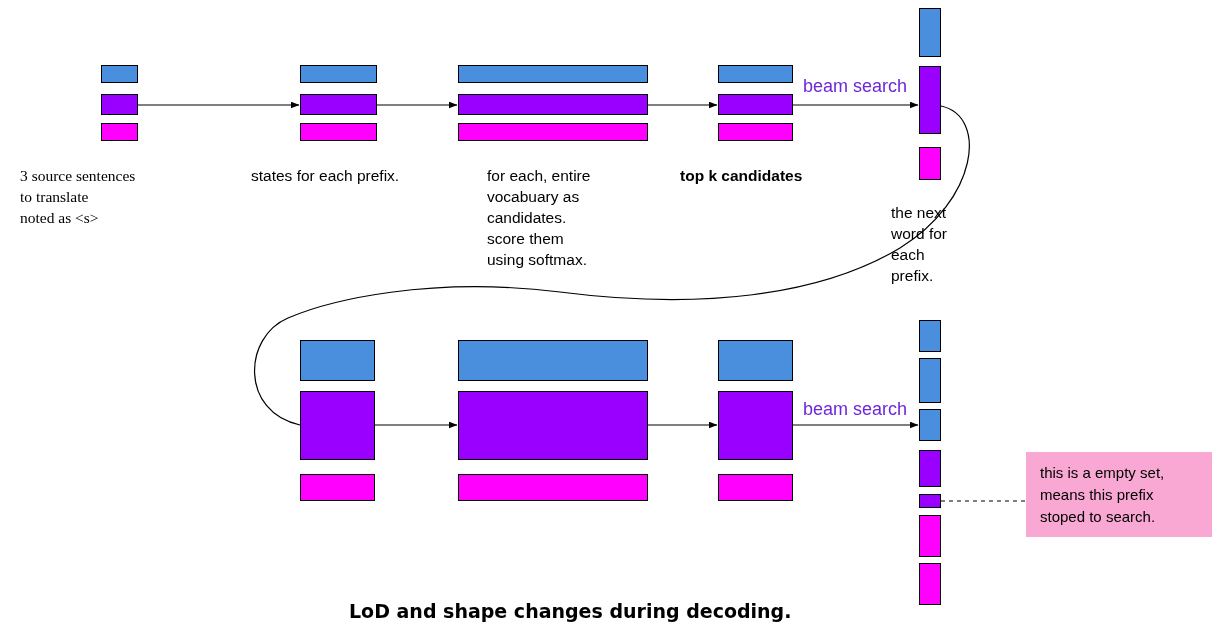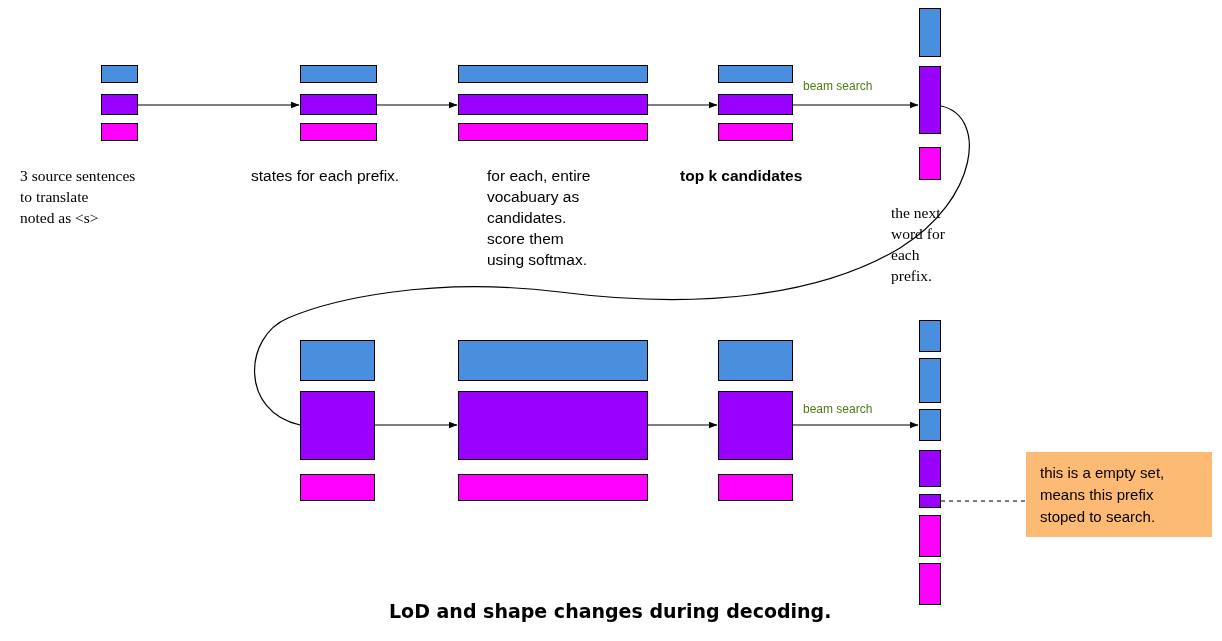--- a/index.html
+++ b/index.html
@@ -26,44 +26,43 @@
     position: absolute;
     font-family: "Liberation Sans", sans-serif;
     font-size: 15.5px;
     line-height: 21px;
     color: #000000;
     white-space: pre-line;
   }
   .label-sm {
     position: absolute;
     font-family: "Liberation Sans", sans-serif;
-    font-size: 12px;
+    font-size: 18px;
     line-height: 21px;
-    color: #4d7c0f;
+    color: #6d28d9;
     white-space: nowrap;
   }
   .callout {
     position: absolute;
-    background: #fdba74;
+    background: #f9a8d4;
     font-family: "Liberation Sans", sans-serif;
     font-size: 15px;
     line-height: 22px;
     color: #000000;
     padding: 10px 14px 12px 14px;
     white-space: pre-line;
     box-sizing: border-box;
   }
   .caption {
     position: absolute;
     font-family: "DejaVu Sans", sans-serif;
     font-size: 19px;
     font-weight: bold;
     color: #000000;
     white-space: nowrap;
-    margin-left: 40px;
   }
   svg.overlay {
     position: absolute;
     left: 0;
     top: 0;
     width: 1222px;
     height: 641px;
     pointer-events: none;
   }
 </style>
@@ -136,21 +135,21 @@
 candidates.
 score them
 using softmax.</div>
 
   <div class="label" style="left:251px;top:165px;width:220px;">states for each prefix.</div>
 
   <div class="label" style="left:680px;top:165px;width:200px;font-weight:bold;">top k candidates</div>
 
   <div class="label-sm" style="left:803px;top:76px;">beam search</div>
 
-  <div class="label" style="left:891px;top:202px;width:110px;font-family:Liberation Serif, serif;">the next
+  <div class="label" style="left:891px;top:202px;width:110px;">the next
 word for
 each
 prefix.</div>
 
   <div>
     <div class="bar" style="left:300px;top:340px;width:75px;height:41px;background:#4a8fdd;"></div>
     <div class="bar" style="left:300px;top:391px;width:75px;height:69px;background:#9900ff;"></div>
     <div class="bar" style="left:300px;top:474px;width:75px;height:27px;background:#ff00ff;"></div>
   </div>
 

